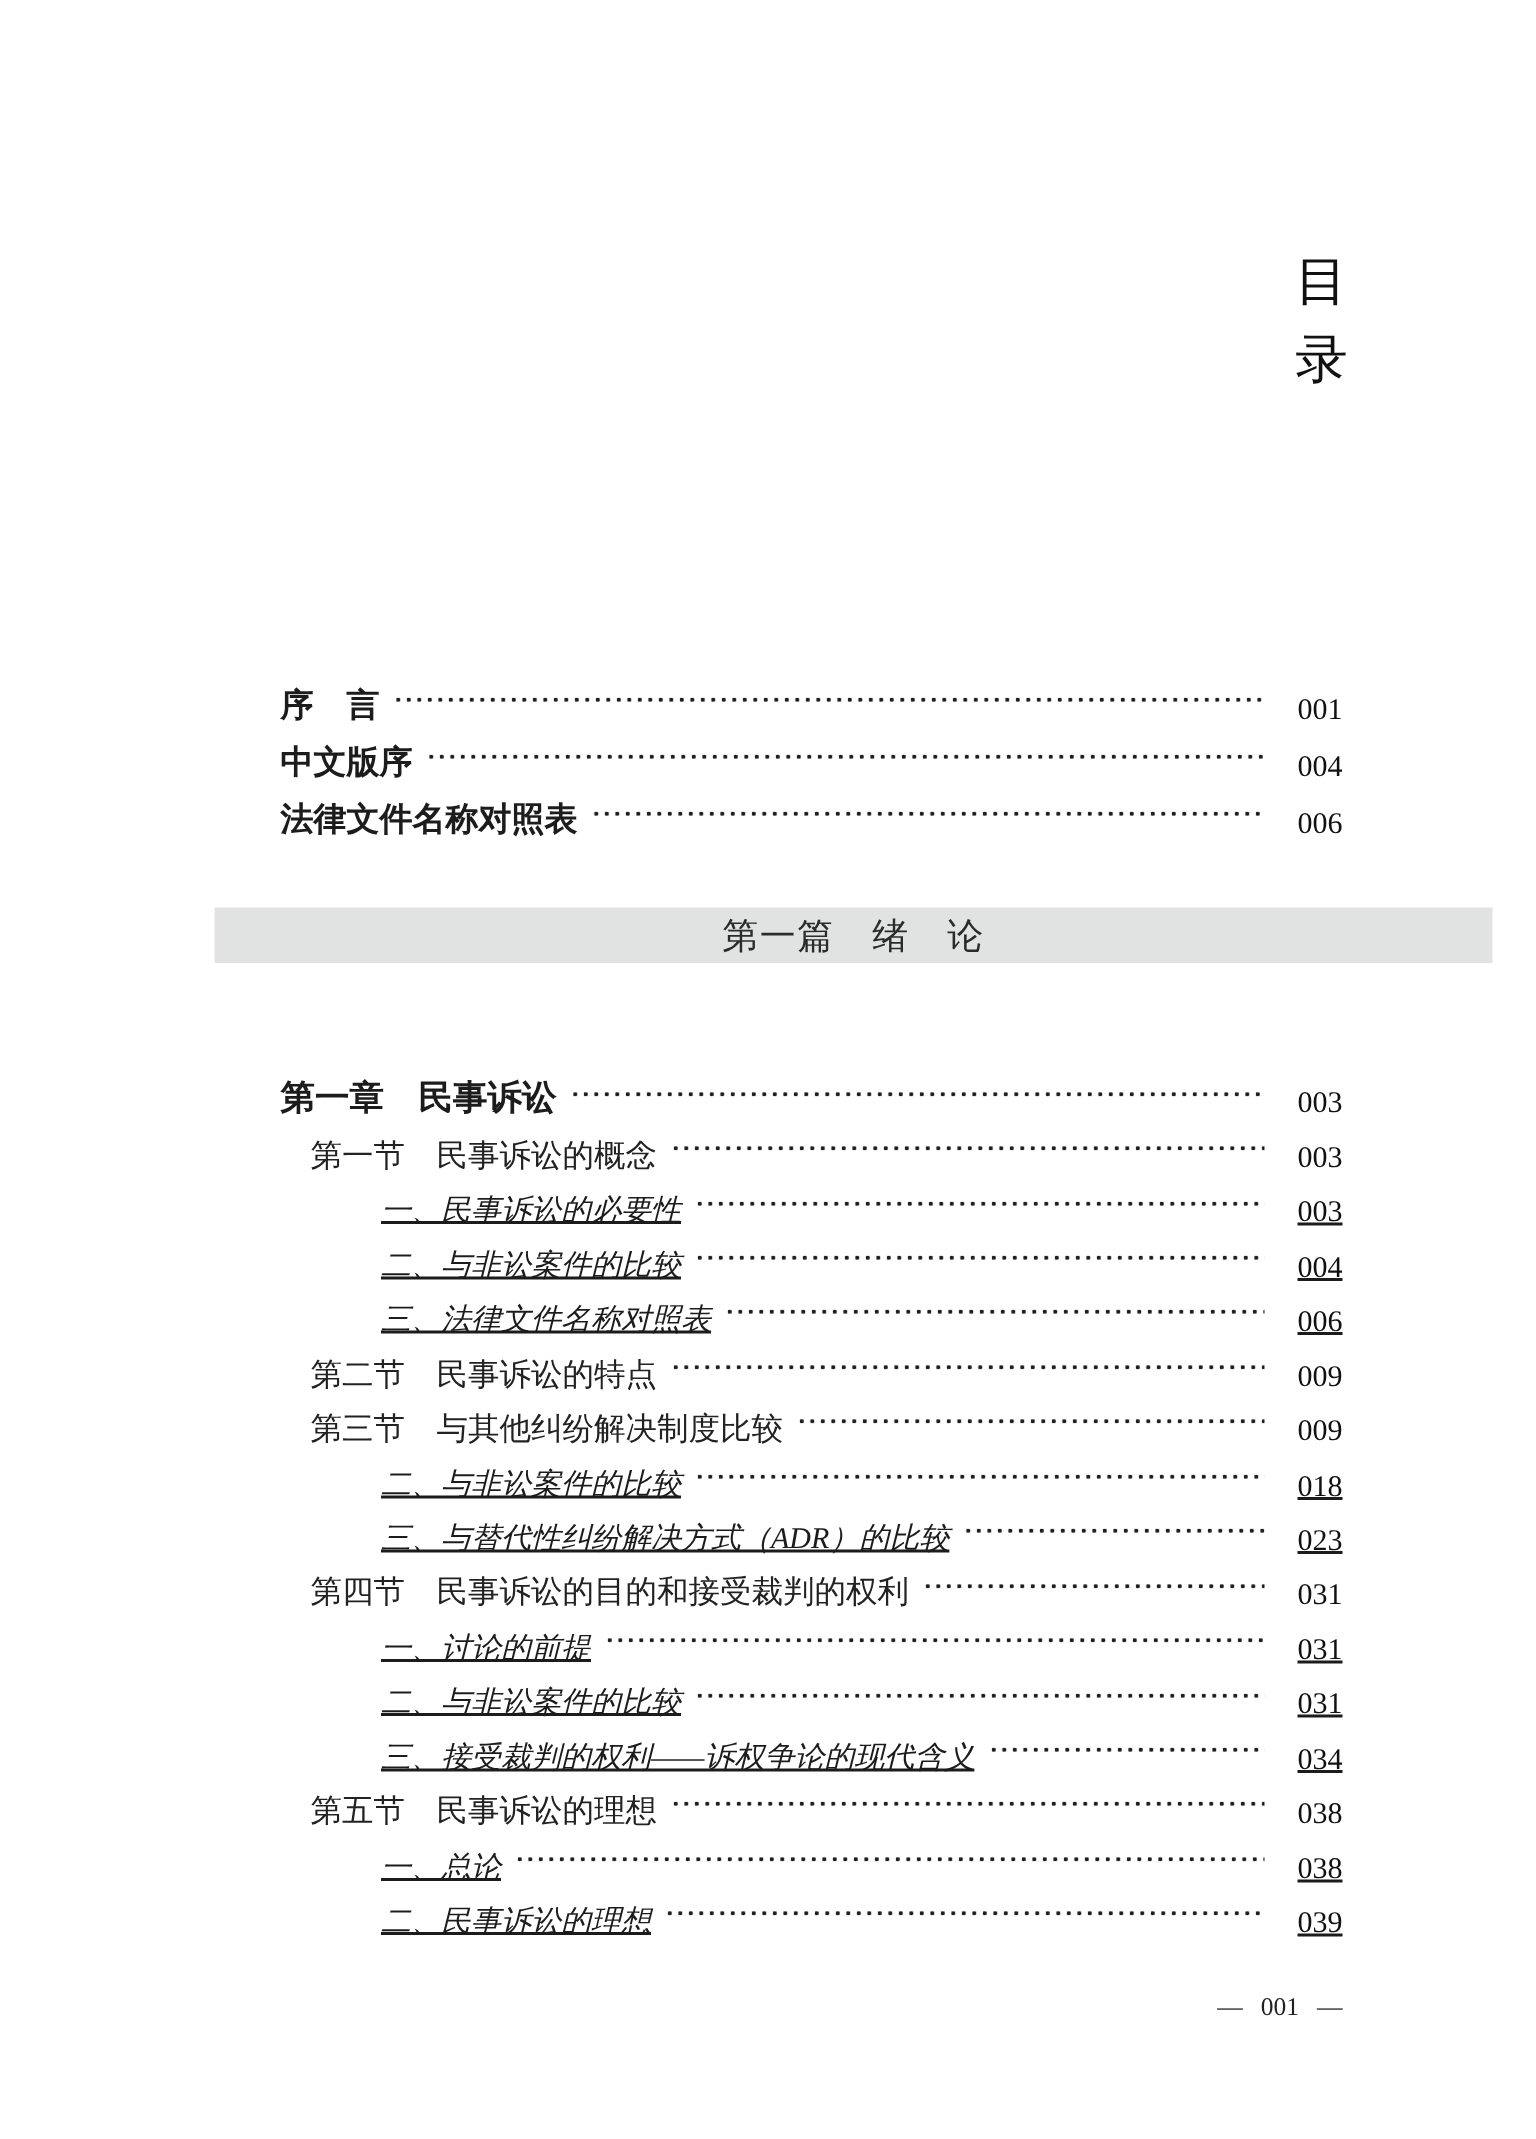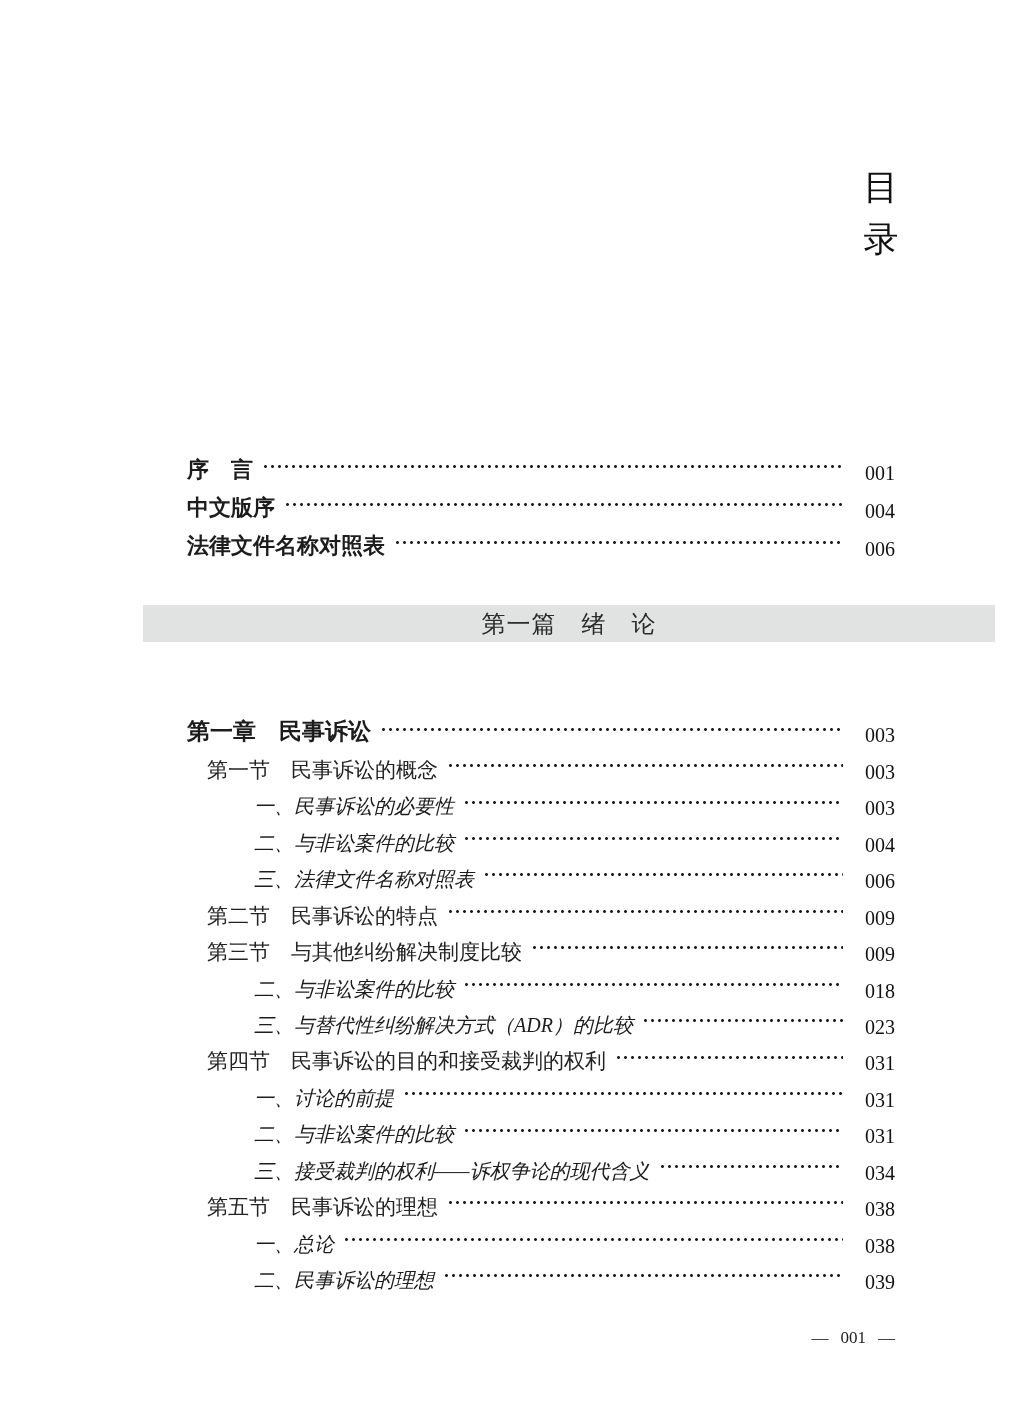--- a/index.html
+++ b/index.html
@@ -90,20 +90,21 @@
   }
   .main-toc .toc-row { height: 36.45px; }
   .level-chapter { padding-left: 44px; font-weight: 700; font-size: 23px; }
   .level-section { padding-left: 64px; font-weight: 400; font-size: 21px; color: #222222; }
   .level-item {
     padding-left: 111px;
     font-size: 20px;
     font-style: italic;                
     font-family: "Liberation Serif", "DejaVu Serif", serif;
     color: #1c1c1c;
+    text-decoration: underline;
   }
 
   
   .page-footer {
     position: absolute;
     top: 1328px;
     right: 129px;
     display: flex;
     align-items: center;
     gap: 12px;

